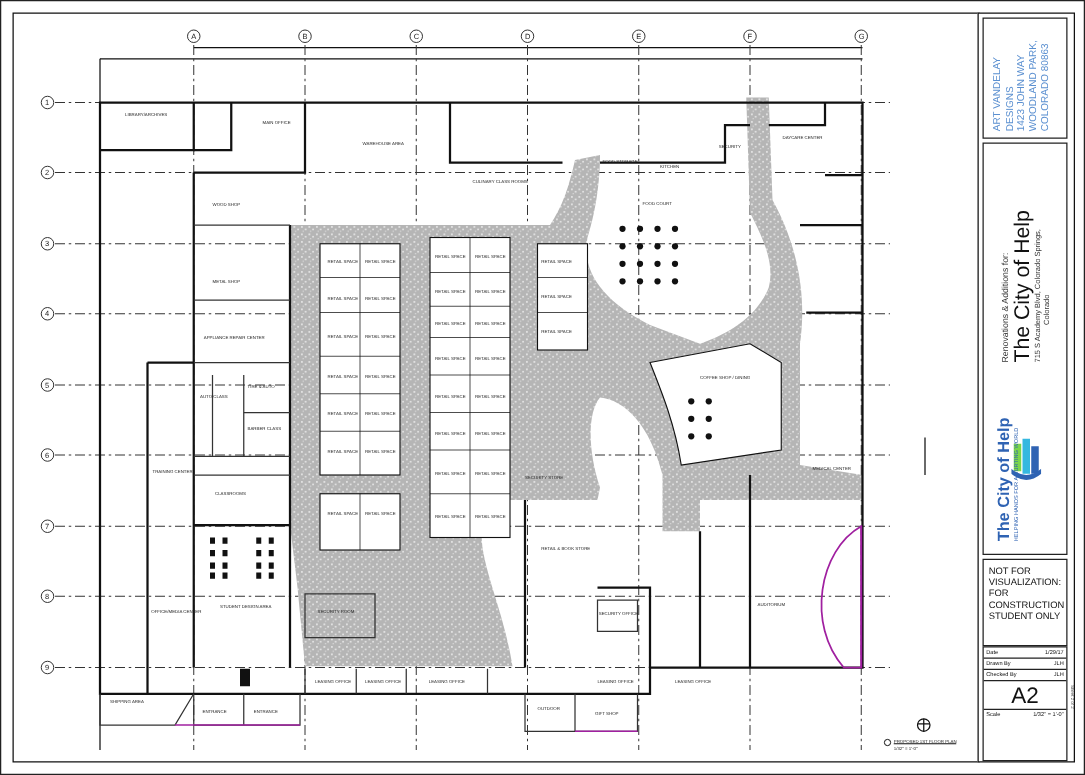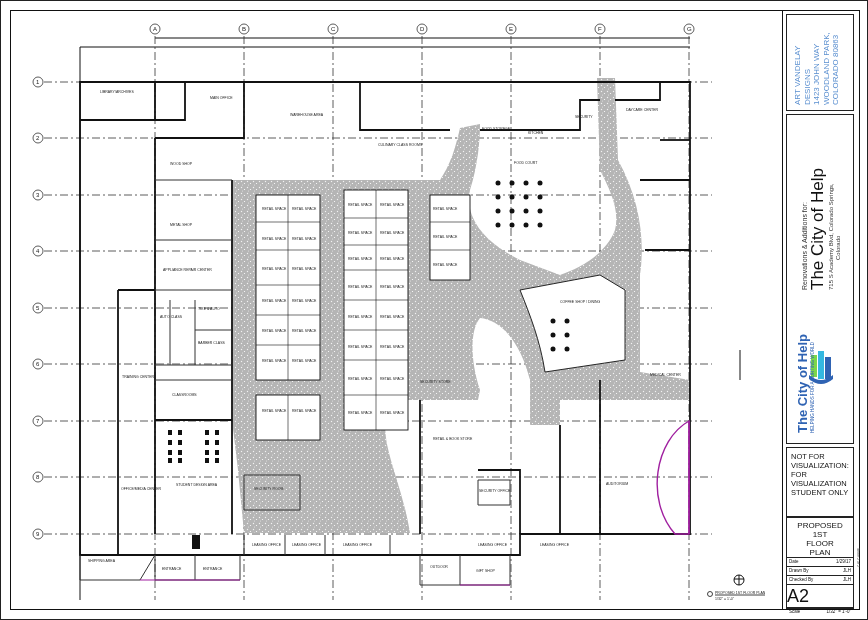--- a/index.html
+++ b/index.html
@@ -12,21 +12,21 @@
   .rot{position:absolute;transform-origin:left top;white-space:nowrap;}
   .designer{color:#5a8fd0;font-size:8px;line-height:9.5px;}
   .proj-intro{font-size:7px;color:#333;}
   .proj-name{font-size:17px;color:#111;}
   .proj-addr{font-size:6px;color:#333;line-height:7px;}
   .logo-text{font-weight:bold;color:#2f63b3;font-size:13px;}
   .logo-tag{font-size:4.5px;color:#2f63b3;}
   .note{font-size:7.5px;line-height:9px;color:#111;padding:4px;}
   .title{font-size:8px;line-height:9px;text-align:center;color:#111;padding-top:3px;}
   .meta-row{display:flex;justify-content:space-between;font-size:4.5px;height:8px;line-height:8px;border-bottom:1px solid #222;padding:0 2px;}
-  .sheet-no{font-size:18px;text-align:left;line-height:22px;border-bottom:1px solid #222;}
+  .sheet-no{font-size:18px;text-align:center;line-height:22px;border-bottom:1px solid #222;}
   .label-tiny{font-size:3.5px;fill:#222;font-family:"Liberation Sans",sans-serif;}
   .grid-bubble text{font-size:6px;fill:#222;font-family:"Liberation Sans",sans-serif;}
   .sidetxt{position:absolute;left:860px;top:548px;font-size:3.5px;color:#444;transform:rotate(90deg);transform-origin:left top;white-space:nowrap;}
 </style>
 </head>
 <body>
 
 <div class="frame-outer"></div>
 
 <div class="sheet"></div>
@@ -354,31 +354,25 @@
         <div class="logo-text">The City of Help</div>
         <div class="logo-tag">HELPING HANDS FOR A HURTING WORLD</div>
       </div>
     </div>
   </div>
   <div class="tb-box" style="top:436px;height:70px;">
     <div class="note">
       <div>NOT FOR</div>
       <div>VISUALIZATION:</div>
       <div>FOR</div>
-      <div>VISUALIZATION</div>
+      <div>CONSTRUCTION</div>
       <div>STUDENT ONLY</div>
     </div>
   </div>
   <div class="tb-box" style="top:506px;height:92px;">
-    <div class="title" style="height:36px;border-bottom:1px solid #222;">
-      <div>PROPOSED</div>
-      <div>1ST</div>
-      <div>FLOOR</div>
-      <div>PLAN</div>
-    </div>
     <div class="meta-row">
         <span>Date</span>
         <span>1/29/17</span>
       </div>
     <div class="meta-row">
         <span>Drawn By</span>
         <span>JLH</span>
       </div>
     <div class="meta-row">
         <span>Checked By</span>

